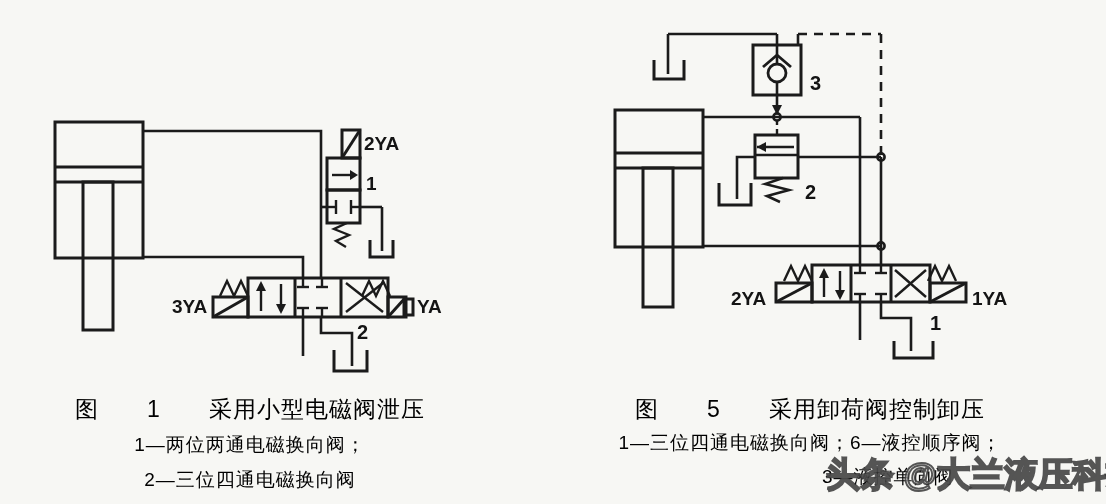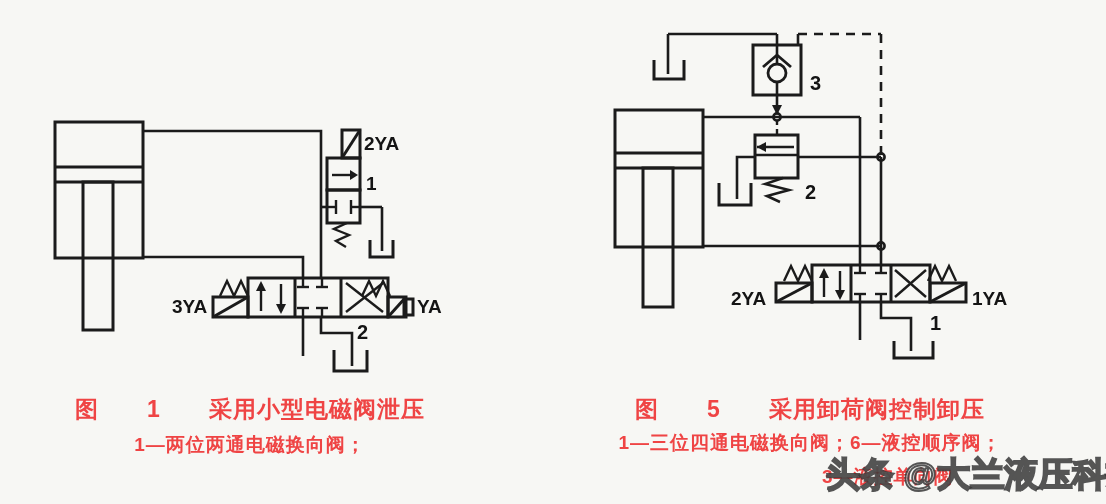--- a/index.html
+++ b/index.html
@@ -1,20 +1,20 @@
 <!DOCTYPE html>
 <html><head>
 <meta charset="utf-8">
 <style>
   html,body{margin:0;padding:0;}
   .page{position:relative;width:1106px;height:504px;background:#f7f7f4;overflow:hidden;
         font-family:"Liberation Sans","DejaVu Sans",sans-serif;color:#161616;}
   svg{position:absolute;left:0;top:0;}
   svg line, svg rect, svg polyline, svg path, svg circle{stroke:#1b1b1b;fill:none;}
-  .cap{position:absolute;font-weight:700;color:#ef4444;white-space:nowrap;}
+  .cap{position:absolute;font-weight:400;color:#000000;white-space:nowrap;}
   .cap-title{font-size:23px;letter-spacing:1px;}
   .cap-legend{font-size:19px;letter-spacing:1px;}
   .center{text-align:center;}
   svg text{fill:#141414;stroke:none;font-family:"Liberation Sans","DejaVu Sans",sans-serif;font-weight:700;}
   .watermark{position:absolute;left:826px;top:452px;font-size:34px;font-weight:700;letter-spacing:0px;
              color:rgba(252,252,250,0.62);-webkit-text-stroke:2px rgba(55,55,55,0.85);z-index:5;white-space:nowrap;}
 </style>
 </head>
 <body>
 
@@ -206,20 +206,21 @@
     <text x="810" y="90" font-size="20">3</text>
     <text x="805" y="199" font-size="20">2</text>
     <text x="731" y="305" font-size="19">2YA</text>
     <text x="972" y="305" font-size="19">1YA</text>
     <text x="930" y="330" font-size="20">1</text>
   </g>
 </svg>
 
   <div class="cap cap-title center" style="left:60px;top:394px;width:380px;">图　　1　　采用小型电磁阀泄压</div>
   <div class="cap cap-legend center" style="left:60px;top:432px;width:380px;">1—两位两通电磁换向阀；</div>
+  <div class="cap cap-legend center" style="left:60px;top:467px;width:380px;">2—三位四通电磁换向阀</div>
 
   <div class="cap cap-title center" style="left:630px;top:394px;width:360px;">图　　5　　采用卸荷阀控制卸压</div>
   <div class="cap cap-legend center" style="left:610px;top:430px;width:400px;">1—三位四通电磁换向阀；6—液控顺序阀；</div>
   <div class="cap cap-legend" style="left:822px;top:464px;">3—液控单向阀</div>
 
   <div class="watermark">头条 @大兰液压科技</div>
 
 </div>
 
 </body></html>

